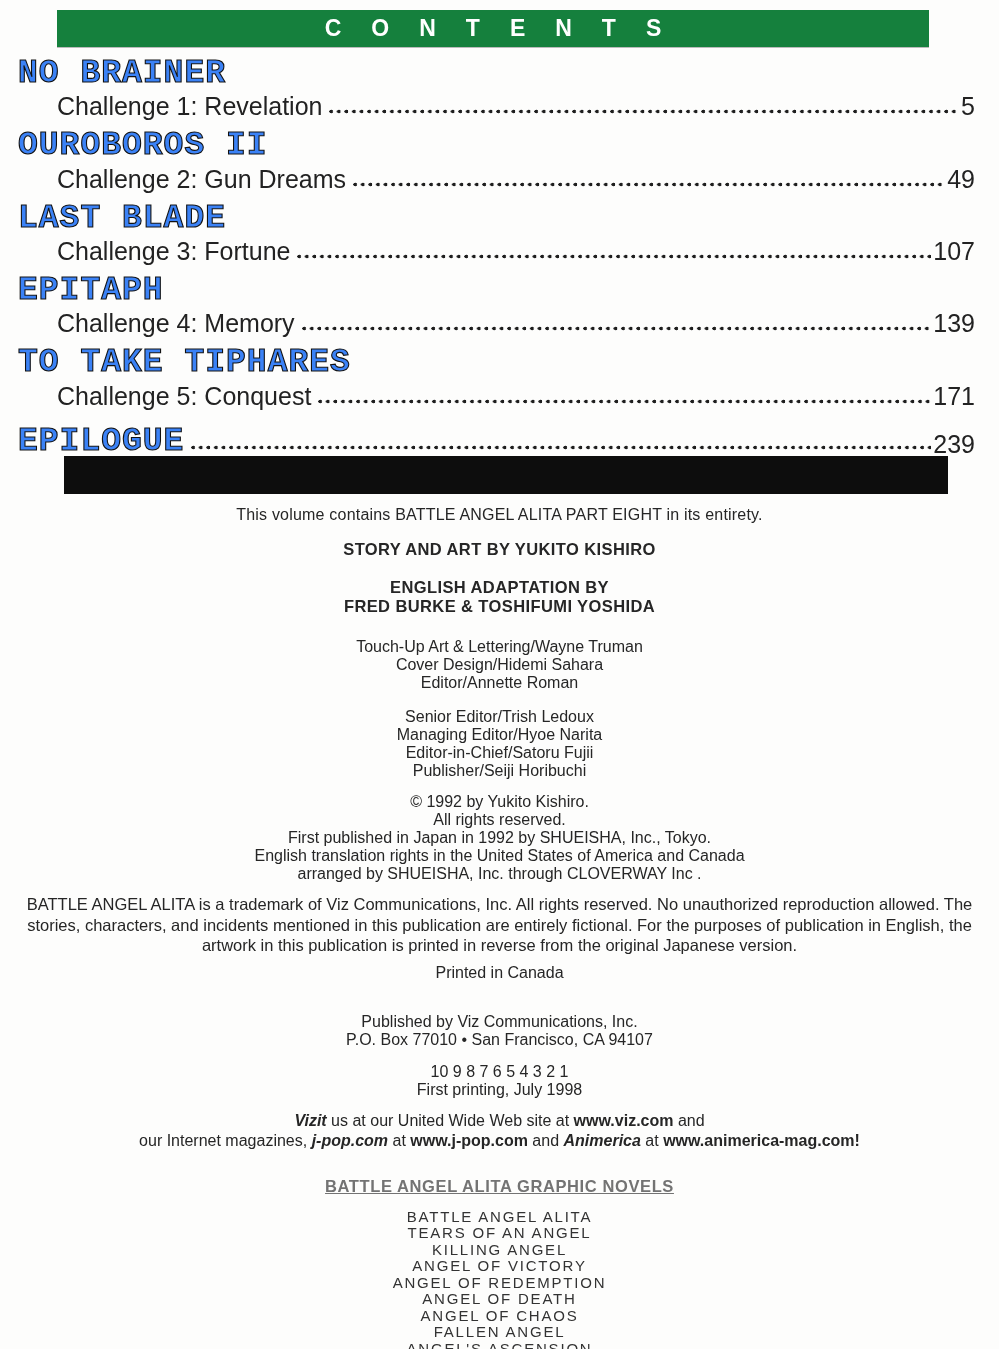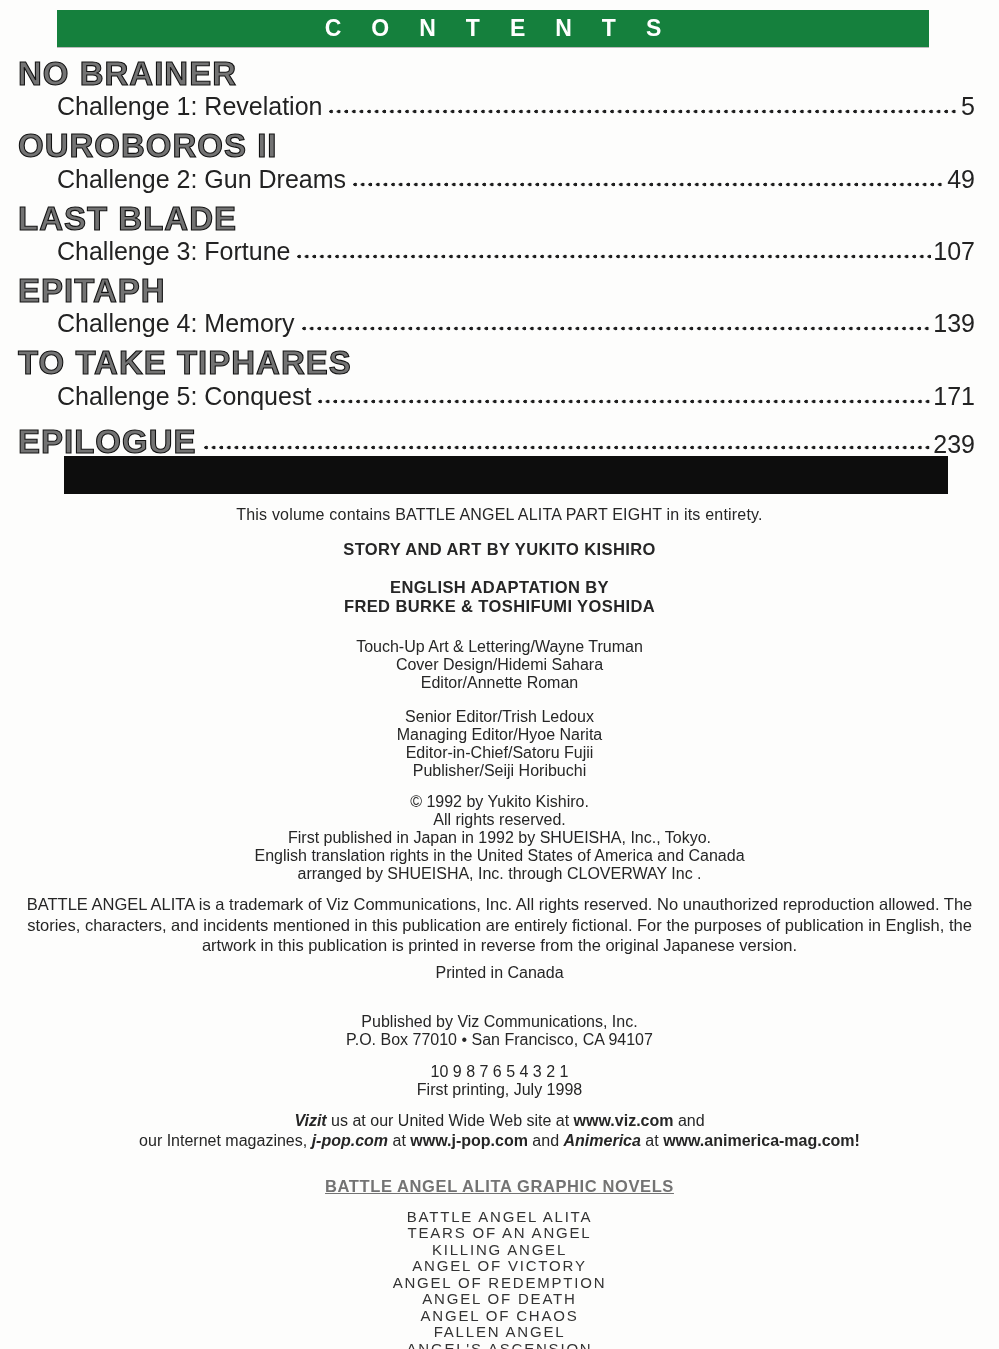--- a/index.html
+++ b/index.html
@@ -32,26 +32,26 @@
     padding-left: 30px; 
     font-family: "Liberation Sans", sans-serif;
   }
 
   
   .toc {
     position: absolute; left: 18px; right: 24px; top: 57px;
   }
   .toc-entry { margin-bottom: 8px; }
   .toc-title {
-    font-family: Liberation Sans, sans-serif;
+    font-family: Liberation Mono, monospace;
     font-weight: 800;
     font-size: 33px;
     line-height: 1.04;
     letter-spacing: 1px;
-    color: #737373;
+    color: #3b82f6;
     -webkit-text-stroke: 1.1px #111;
   }
   .toc-row {
     display: flex; align-items: flex-end;
     margin-left: 39px; margin-top: 1px;
   }
   .toc-chapter { font-size: 25px; color: #222; white-space: nowrap; }
   .leader {
     flex: 1 1 auto;
     height: 5px;

